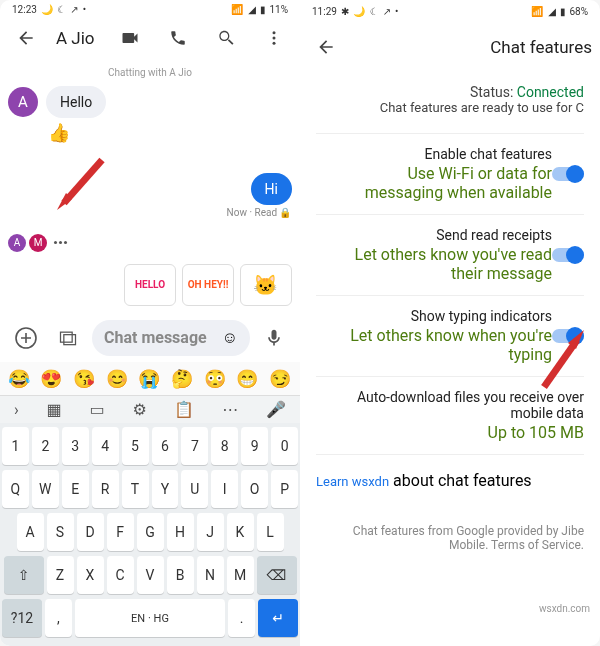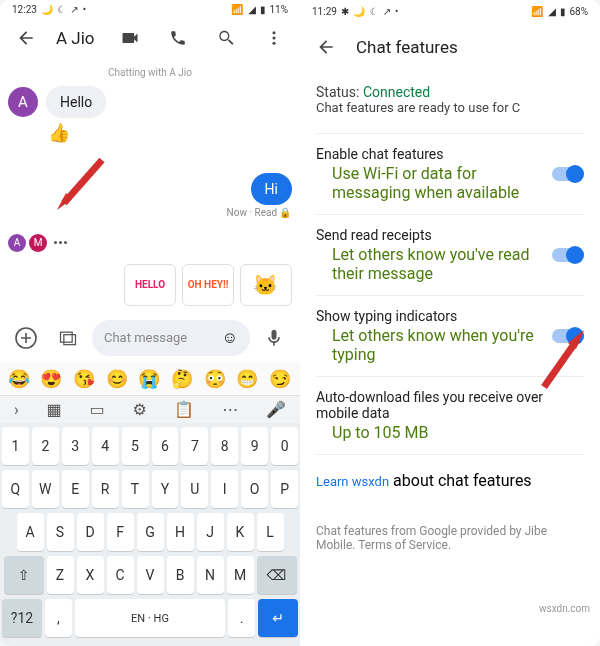--- a/index.html
+++ b/index.html
@@ -1,19 +1,19 @@
 <!DOCTYPE html>
 <html><head>
   <meta charset="utf-8">
   <style>
     * { margin: 0; padding: 0; box-sizing: border-box; }
     body { font-family: Roboto, Arial, sans-serif; background: #f5f5f5; width: 600px; height: 646px; display: flex; position: relative; }
     .phone { width: 300px; height: 646px; background: #fff; display: flex; flex-direction: column; position: relative; overflow: hidden; }
     .phone-left { border-radius: 10px 0 0 10px; }
-    .phone-right { border-radius: 0 10px 10px 0; }
+    .phone-right { border-radius: 0 10px 10px 0; text-align: right; }
     
     .status-bar { height: 22px; display: flex; justify-content: space-between; align-items: center; padding: 0 12px; font-size: 11px; color: #333; }
     .status-left, .status-right { display: flex; align-items: center; gap: 4px; }
     .status-left span, .status-right span { font-size: 10px; }
     
     .header { height: 50px; display: flex; align-items: center; padding: 0 8px; gap: 12px; }
     .header-title { flex: 1; font-size: 17px; color: #222; }
     .icon-btn { width: 36px; height: 36px; display: flex; align-items: center; justify-content: center; }
     
     
@@ -33,21 +33,21 @@
     .typing-dots { display: flex; gap: 2px; margin-left: 4px; }
     .typing-dots span { width: 3px; height: 3px; background: #555; border-radius: 50%; }
     .stickers { display: flex; gap: 6px; justify-content: flex-end; margin-top: 12px; }
     .sticker { width: 52px; height: 42px; border: 1px solid #ddd; border-radius: 6px; display: flex; align-items: center; justify-content: center; font-size: 10px; font-weight: bold; }
     .sticker1 { color: #e91e63; }
     .sticker2 { color: #ff5722; }
     .sticker3 { color: #ff9800; font-size: 20px; }
     
     .compose { display: flex; align-items: center; gap: 6px; padding: 6px 8px; }
     .compose-input { flex: 1; background: #eef0f5; border-radius: 20px; height: 36px; display: flex; align-items: center; padding: 0 12px; }
-    .compose-placeholder { flex: 1; color: #888; font-size: 13px; }
+    .compose-placeholder { flex: 1; color: #888; font-size: 16px; font-weight: bold; }
     
     .emoji-strip { display: flex; justify-content: space-between; padding: 6px 8px; font-size: 18px; background: #fafafa; }
     .kb-toolbar { display: flex; justify-content: space-around; align-items: center; height: 34px; background: #f1f3f4; border-top: 1px solid #ddd; color: #555; font-size: 16px; }
     .keyboard { background: #eceff1; padding: 4px 2px; }
     .kb-row { display: flex; justify-content: center; gap: 3px; margin-bottom: 5px; }
     .key { background: #fff; border-radius: 4px; height: 38px; display: flex; align-items: center; justify-content: center; font-size: 14px; color: #333; box-shadow: 0 1px 0 rgba(0,0,0,.15); flex: 1; max-width: 27px; }
     .key-wide { max-width: 40px; flex: 1.4; }
     .key-space { max-width: 150px; flex: 5; font-size: 11px; }
     .key-enter { background: #1a73e8; color: #fff; max-width: 40px; }
     .key-dark { background: #cfd8dc; }

